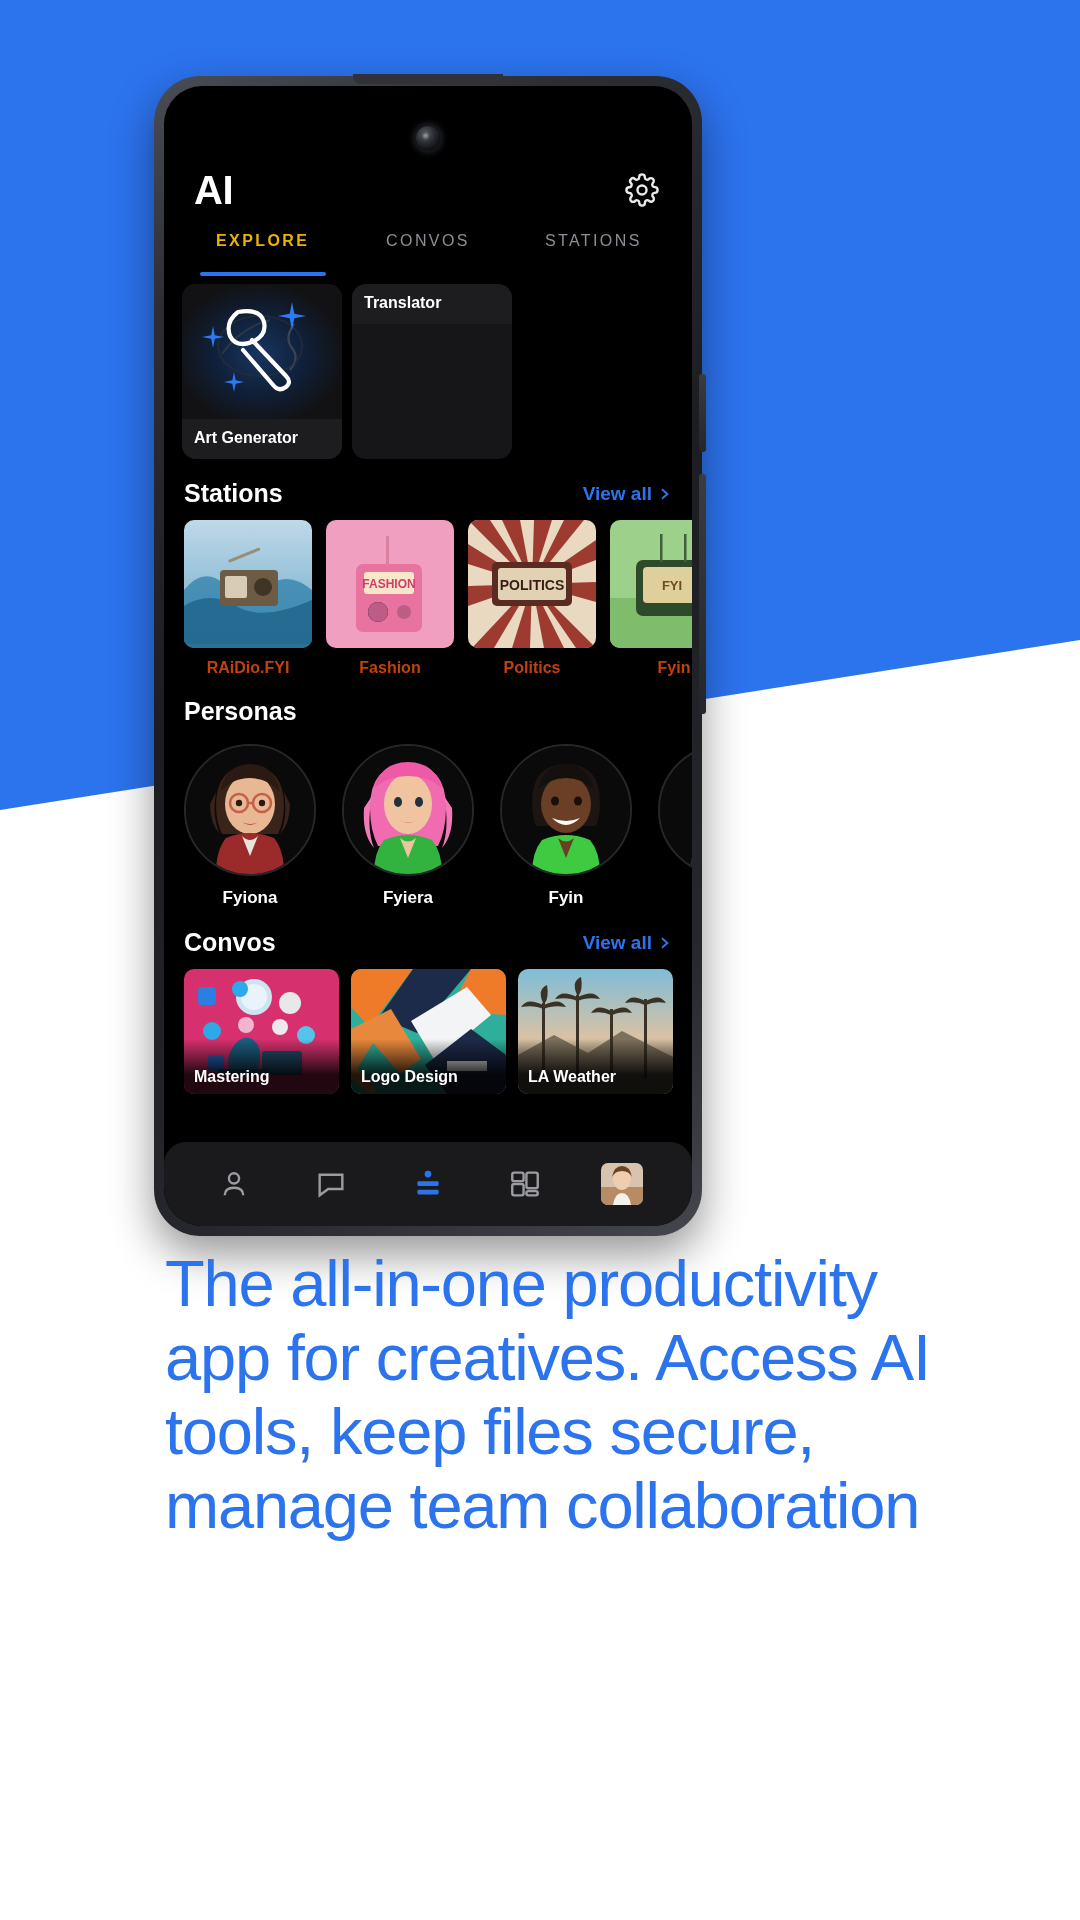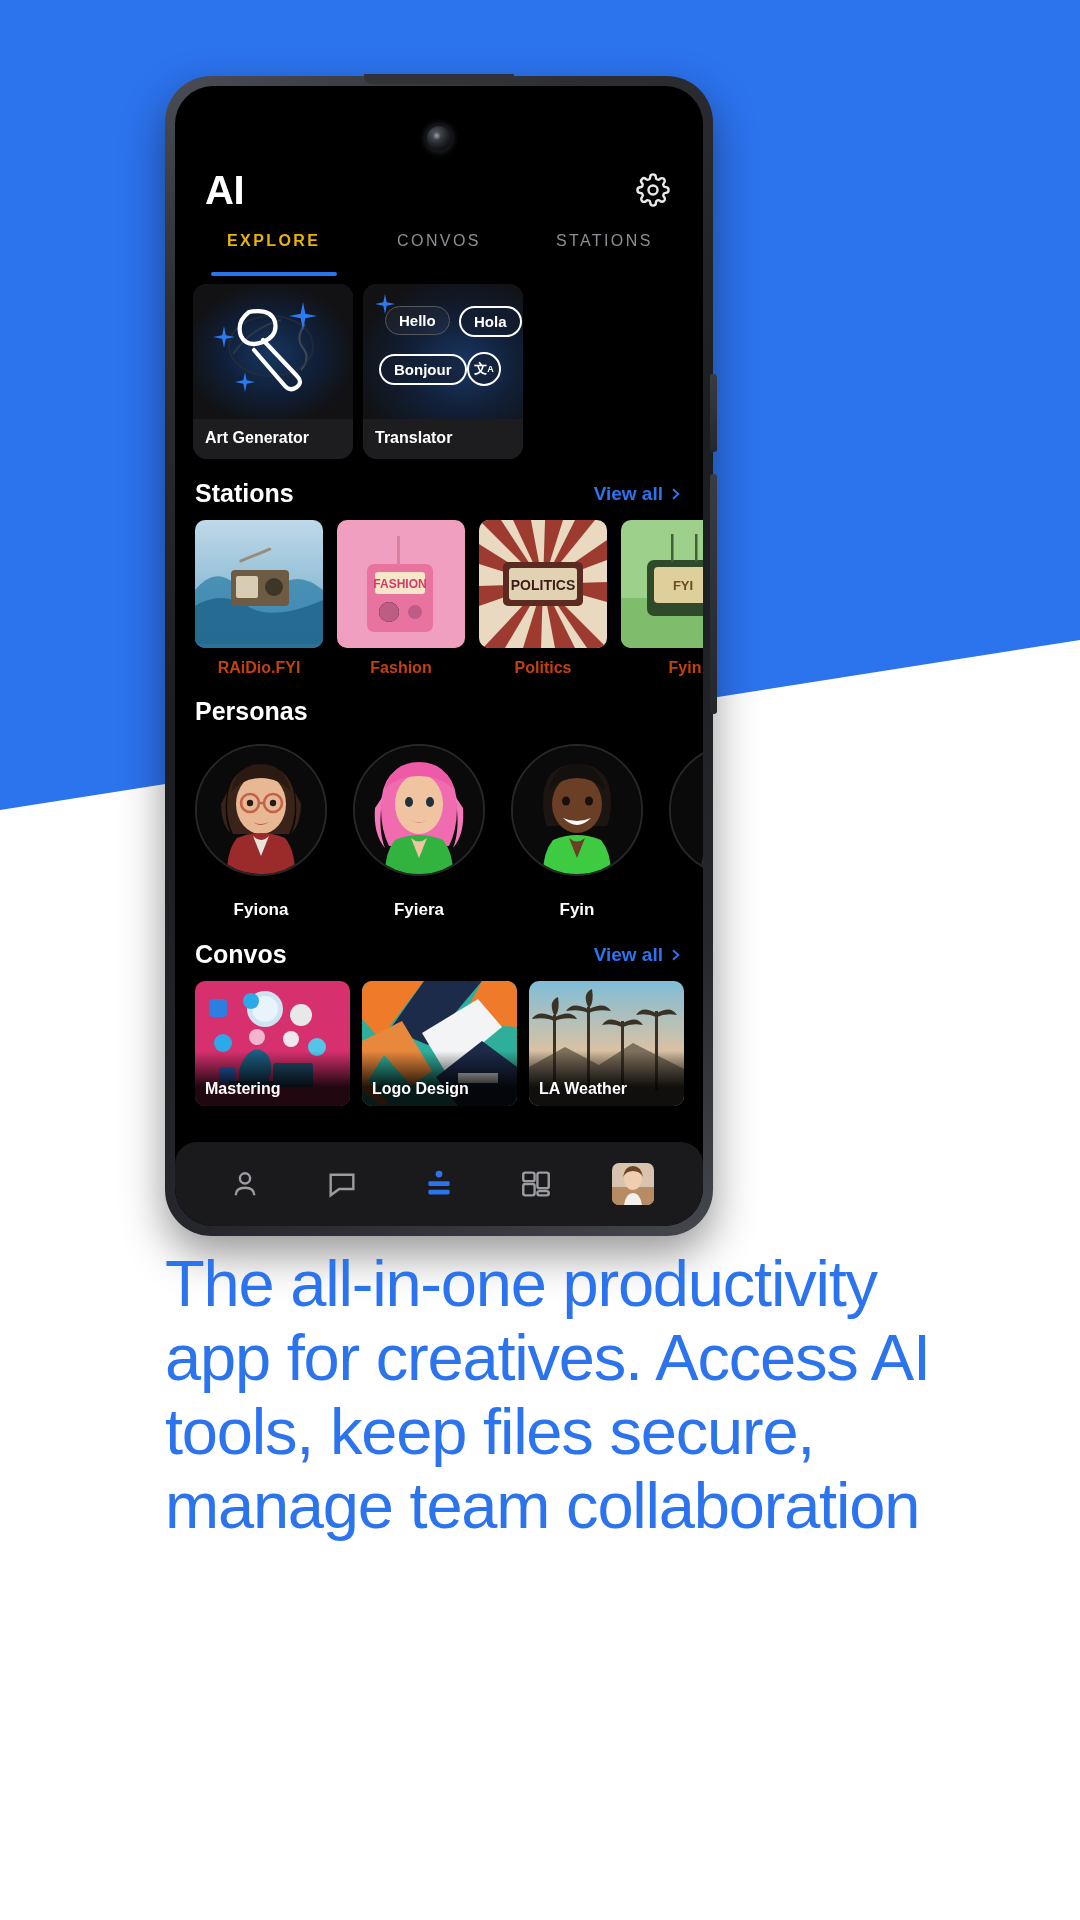--- a/index.html
+++ b/index.html
@@ -15,21 +15,21 @@
   #bg-blue {
     position:absolute; inset:0;
     background:#2c73ee;
     clip-path: polygon(0 0, 1080px 0, 1080px 640px, 0 810px);
   }
   #bg-white { position:absolute; inset:0; background:transparent; }
 
   
   #phone {
     position:absolute;
-    left:165px; top:76px;
+    left:154px; top:76px;
     width:548px; height:1160px;
     border-radius:46px;
     background:linear-gradient(150deg,#4a4d55 0%, #2c2e34 16%, #1c1d21 45%, #26272c 80%, #45474e 100%);
     padding:10px;
     box-shadow:0 18px 44px rgba(0,0,0,0.42);
   }
   #phone-screen {
     position:relative;
     width:100%; height:100%;
     background:#000;
@@ -141,21 +141,21 @@
   .station-name { color:#c2410c; font-size:16px; font-weight:700; text-align:center; margin-top:11px; }
 
   
   #personas-row { display:flex; gap:26px; padding:6px 20px 0 20px; }
   .persona { width:132px; flex:0 0 auto; text-align:center; }
   .persona-avatar {
     width:132px; height:132px; border-radius:50%;
     overflow:hidden; position:relative;
     background:#0a0a0a; border:2px solid #26272b;
   }
-  .persona-name { color:#fff; font-size:17px; font-weight:700; margin-top:24px; }
+  .persona-name { color:#fff; font-size:17px; font-weight:700; margin-top:12px; }
 
   
   #convos-row { display:flex; gap:12px; padding:0 20px; }
   .convo { width:155px; height:125px; flex:0 0 auto; border-radius:10px; overflow:hidden; position:relative; }
   .convo-art { position:absolute; inset:0; }
   .convo-shade { position:absolute; left:0;right:0;bottom:0;height:55px;
     background:linear-gradient(180deg,rgba(0,0,0,0) 0%, rgba(0,0,0,.85) 65%); }
   .convo-name { position:absolute; left:10px; bottom:8px; color:#fff; font-size:16px; font-weight:700; }
 
   
@@ -228,29 +228,20 @@
                 <path d="M12 0 L14 10 L24 12 L14 14 L12 24 L10 14 L0 12 L10 10 Z"></path>
               </svg>
             <svg class="sparkle" style="left:42px;top:88px" width="20" height="20" viewBox="0 0 24 24">
                 <path d="M12 0 L14 10 L24 12 L14 14 L12 24 L10 14 L0 12 L10 10 Z"></path>
               </svg>
           </div>
           <div class="feature-label">Art Generator</div>
         </div>
 
         <div class="feature-card">
-          <div class="feature-art" id="translator-art">
-            <svg class="sparkle" style="left:12px;top:10px" width="20" height="20" viewBox="0 0 24 24">
-                <path d="M12 0 L14 10 L24 12 L14 14 L12 24 L10 14 L0 12 L10 10 Z"></path>
-              </svg>
-            <div class="chip ghost" style="left:22px;top:22px">Hello</div>
-            <div class="chip solid" style="left:96px;top:22px">Hola</div>
-            <div class="chip solid" style="left:16px;top:70px">Bonjour</div>
-            <div class="chip round" style="left:104px;top:68px">文<span style="font-size:9px">A</span></div>
-          </div>
           <div class="feature-label">Translator</div>
         </div>
       </div>
 
       <div class="section-head">
         <div class="section-title">Stations</div>
         <div class="view-all">
           <span>View all</span>
           <svg width="16" height="16" viewBox="0 0 24 24" fill="none" stroke="#2c73ee" stroke-width="3">
               <path d="M9 5 L17 12 L9 19"></path>

